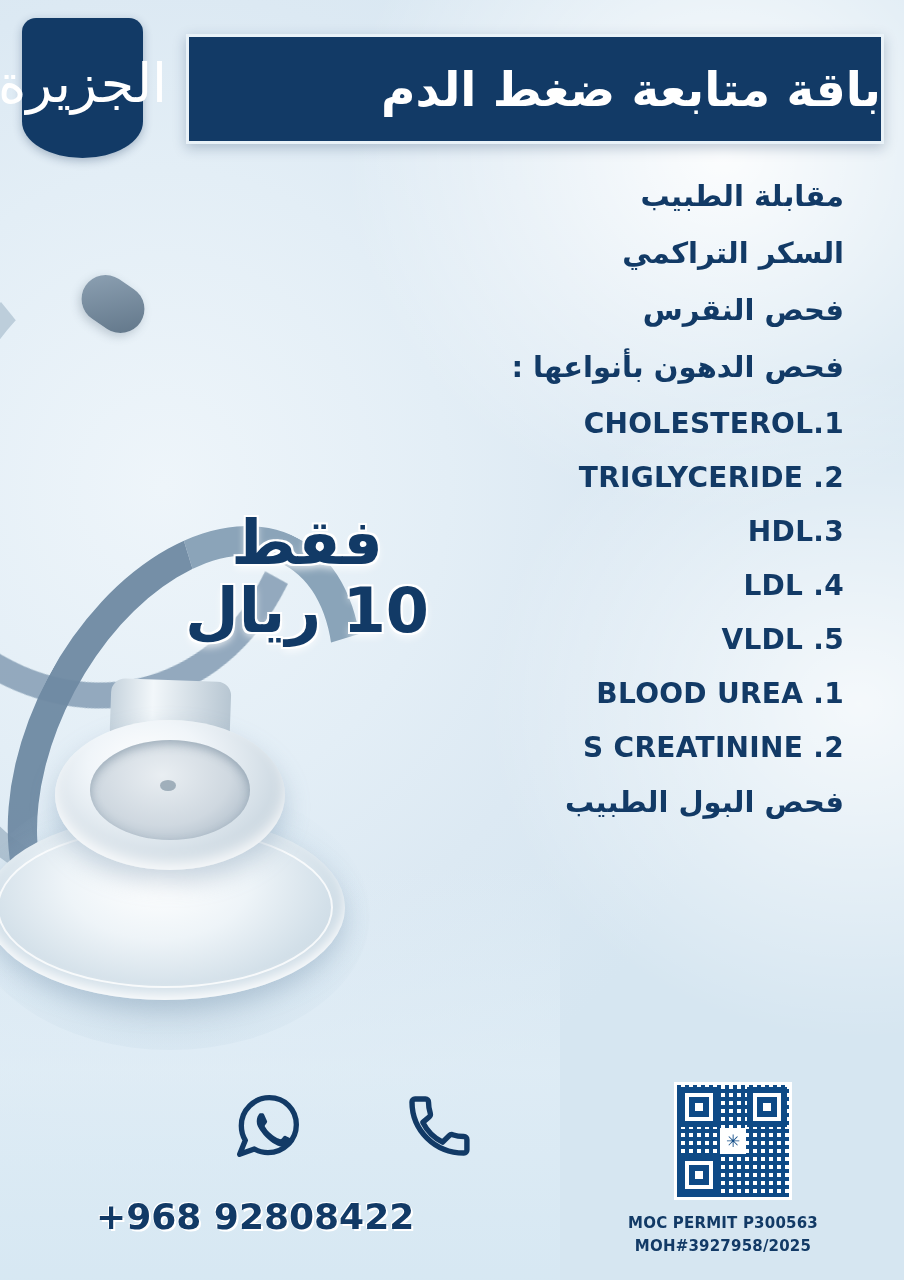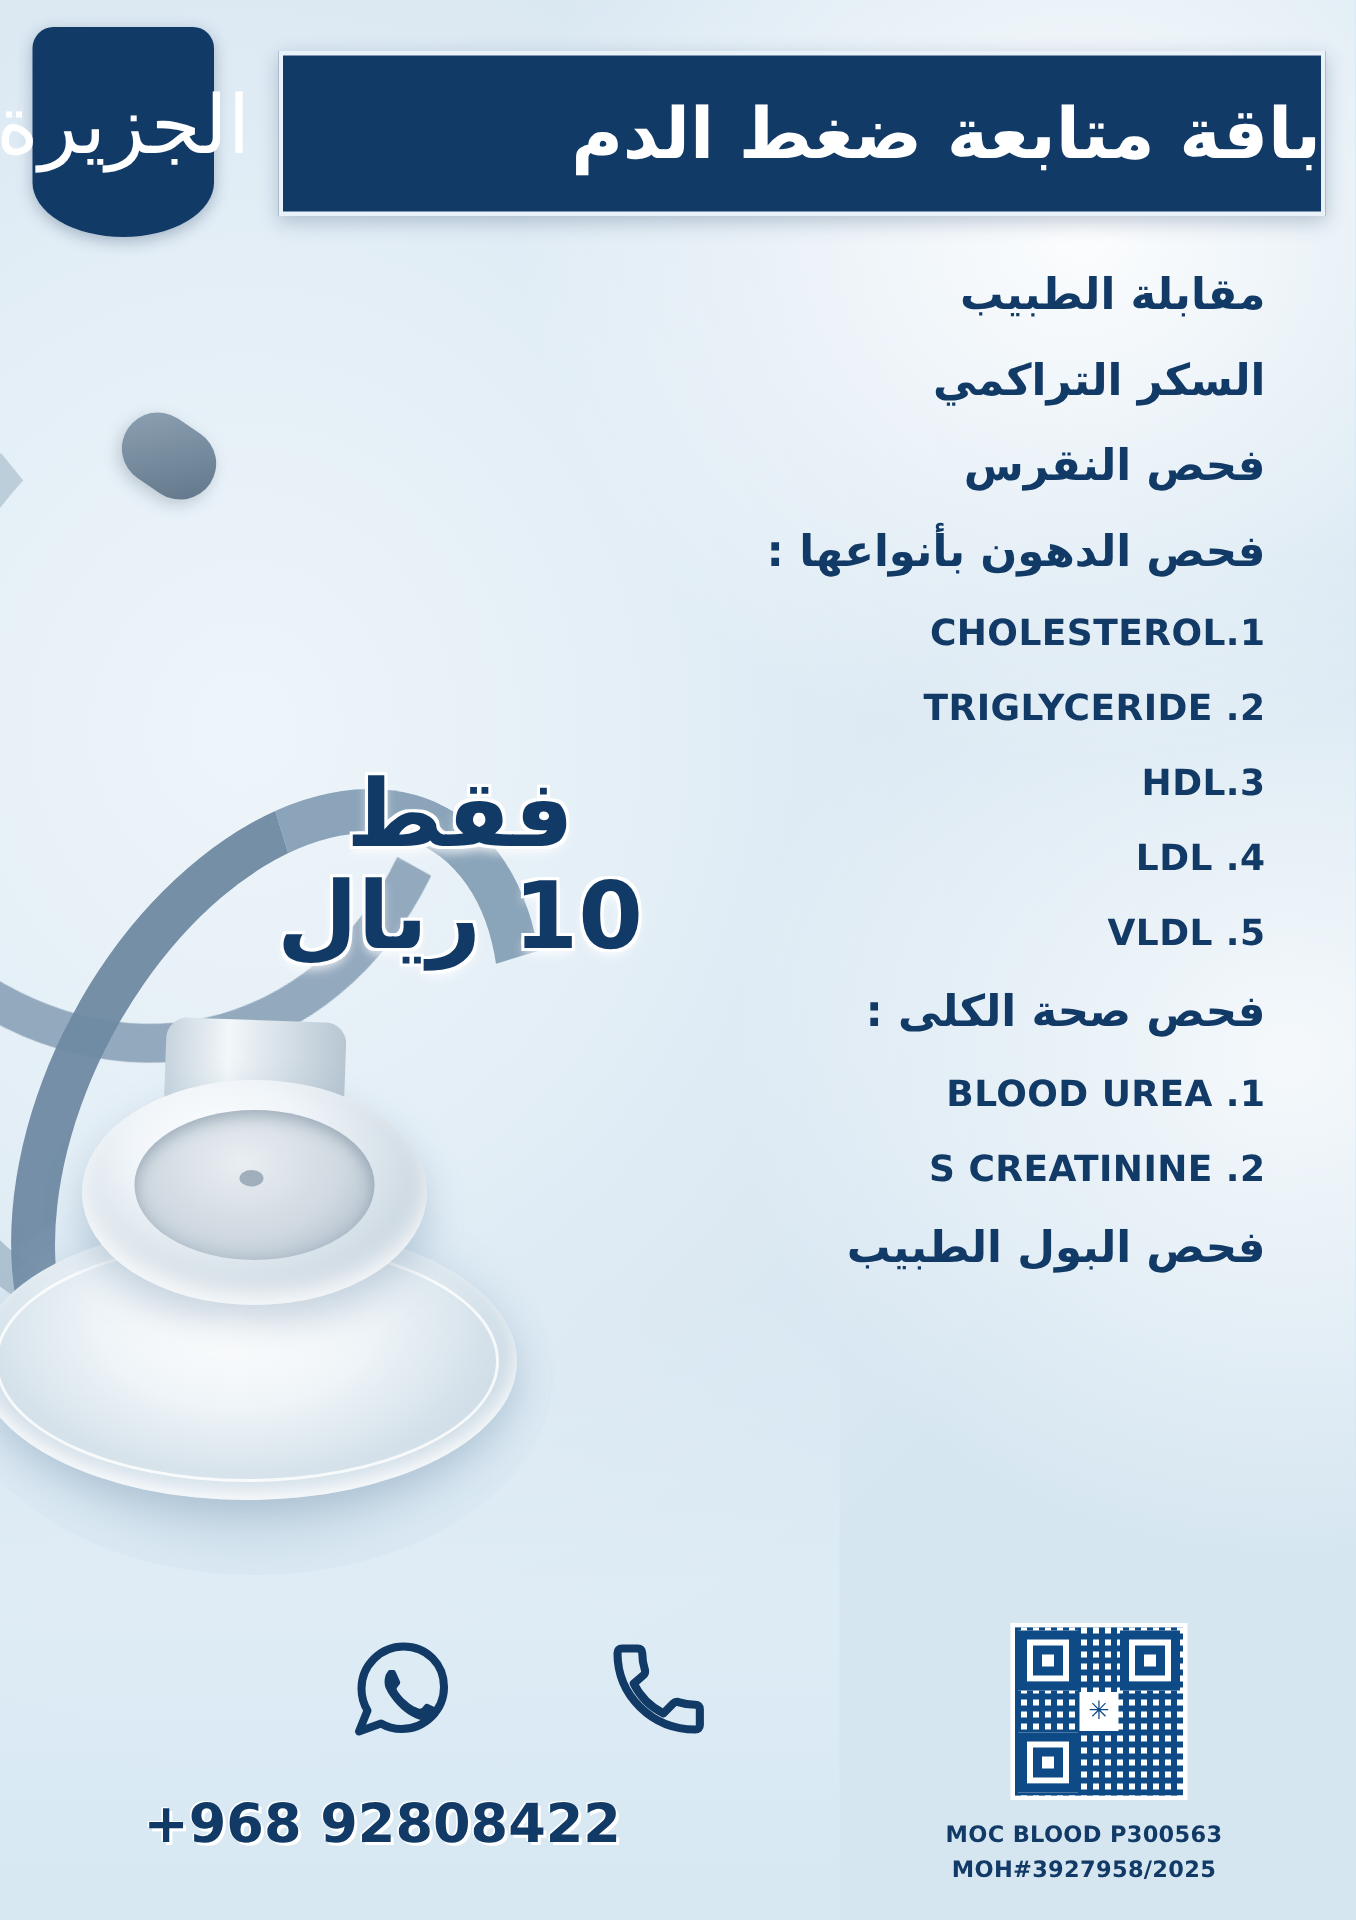--- a/index.html
+++ b/index.html
@@ -200,21 +200,21 @@
   }
   .svc {
     font-weight: bold;
     line-height: 1;
   }
   .svc-main {
     font-size: 29px;
     margin-bottom: 28px;
   }
   .svc-sub {
-    font-size: 24px;
+    font-size: 28px;
     margin-bottom: 26px;
     letter-spacing: .3px;
   }
   .svc-last { margin-bottom: 0; }
 
   
   .price {
     position: absolute;
     left: 172px;
     top: 510px;
@@ -346,21 +346,20 @@
   <div class="services">
     <div class="svc svc-main">مقابلة الطبيب</div>
     <div class="svc svc-main">السكر التراكمي</div>
     <div class="svc svc-main">فحص النقرس</div>
     <div class="svc svc-main">فحص الدهون بأنواعها :</div>
     <div class="svc svc-sub">CHOLESTEROL.1</div>
     <div class="svc svc-sub">TRIGLYCERIDE .2</div>
     <div class="svc svc-sub">HDL.3</div>
     <div class="svc svc-sub">LDL .4</div>
     <div class="svc svc-sub">VLDL .5</div>
-    <div class="svc svc-main">فحص صحة الكلى :</div>
     <div class="svc svc-sub">BLOOD UREA .1</div>
     <div class="svc svc-sub">S CREATININE .2</div>
     <div class="svc svc-main svc-last">فحص البول الطبيب</div>
   </div>
 
   <div class="price">
     <div class="price-label">فقط</div>
     <div class="price-value">10 ريال</div>
   </div>
 
@@ -381,17 +380,17 @@
   <div class="phone-number">+968 92808422</div>
 
   <div class="qr-wrap">
     <div class="qr">
       <span class="qr-eye3"></span>
       <span class="qr-center">✳</span>
     </div>
   </div>
 
   <div class="permits">
-    <div>MOC BLOOD P300563</div>
+    <div>MOC PERMIT P300563</div>
     <div>MOH#3927958/2025</div>
   </div>
 
 </div>
 
 </body></html>

